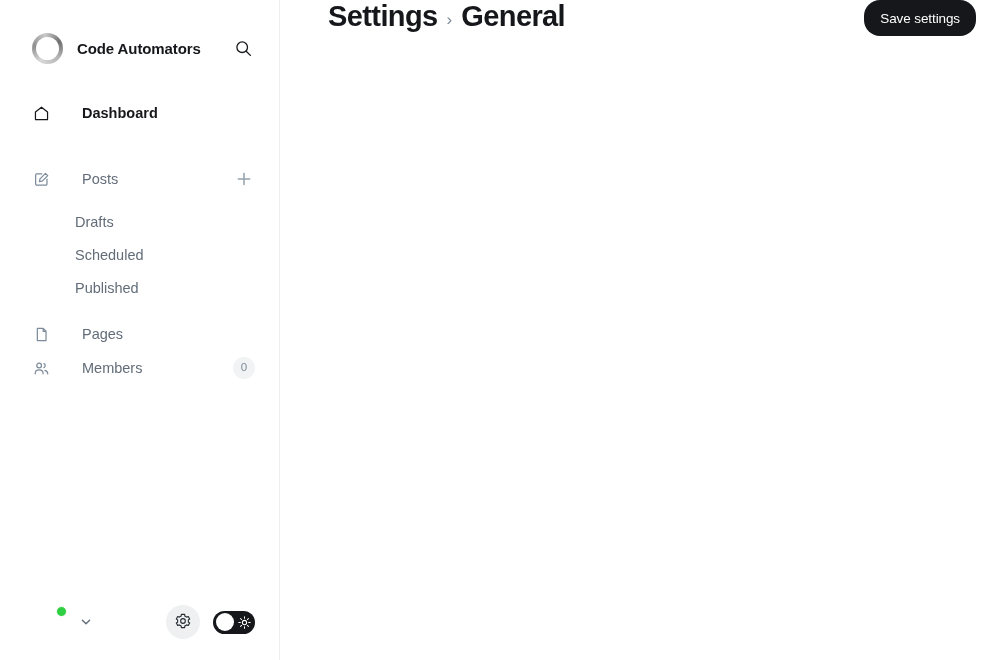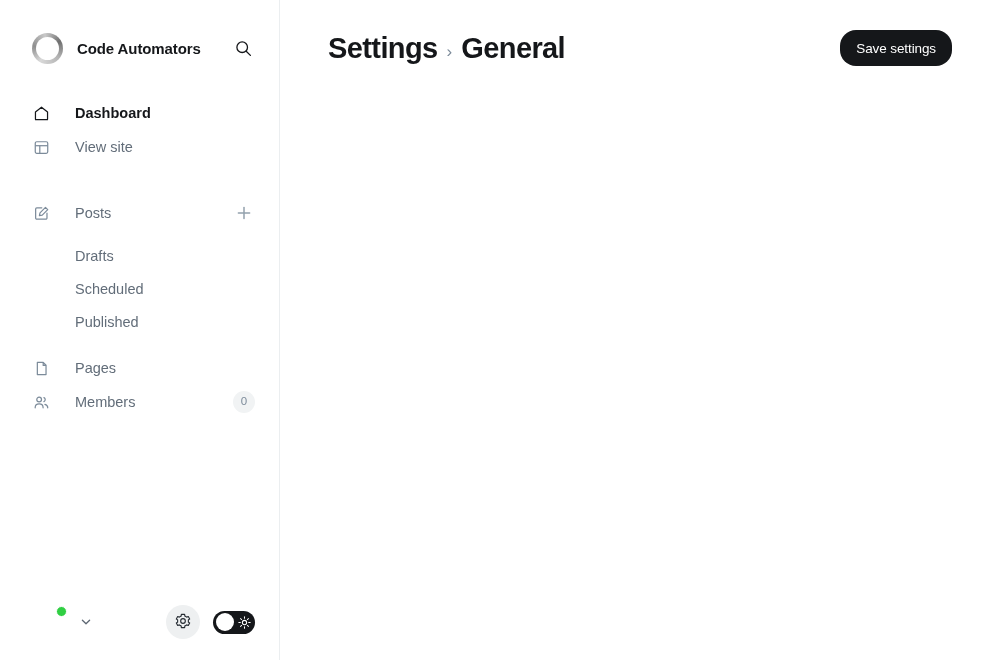--- a/index.html
+++ b/index.html
@@ -104,21 +104,21 @@
     width: 18px;
     height: 18px;
     flex: 0 0 18px;
     display: flex;
     align-items: center;
     justify-content: center;
     color: #7c8b9a;
   }
 
   .nav-label {
-    margin-left: 25px;
+    margin-left: 32px;
     font-size: 14.5px;
     color: #626d79;
     line-height: 1;
     white-space: nowrap;
   }
 
   .nav-item.is-active .nav-label {
     color: #15171a;
     font-weight: bold;
   }
@@ -312,22 +312,22 @@
     flex: 1 1 auto;
     height: 660px;
     background: #ffffff;
     position: relative;
     overflow: hidden;
   }
 
   .main-header {
     height: 96px;
     display: flex;
-    align-items: center;
-    padding: 0 48px 0 48px;
+    align-items: flex-start;
+    padding: 0 24px 0 48px;
   }
 
   .breadcrumb {
     display: flex;
     align-items: baseline;
     white-space: nowrap;
   }
   .crumb-root {
     font-size: 29px;
     font-weight: bold;
@@ -391,30 +391,20 @@
 
       <div class="nav-item is-active">
         <span class="nav-icon">
           <svg width="17" height="17" viewBox="0 0 18 18" fill="none">
             <path d="M2.6 7.4 9 2.3l6.4 5.1V15a.6.6 0 0 1-.6.6H3.2a.6.6 0 0 1-.6-.6V7.4Z" stroke="currentColor" stroke-width="1.3" stroke-linejoin="round"></path>
           </svg>
         </span>
         <span class="nav-label">Dashboard</span>
       </div>
 
-      <div class="nav-item">
-        <span class="nav-icon">
-          <svg width="17" height="17" viewBox="0 0 18 18" fill="none">
-            <rect x="2.4" y="2.9" width="13.2" height="12.2" rx="1.6" stroke="currentColor" stroke-width="1.3"></rect>
-            <line x1="2.4" y1="7.1" x2="15.6" y2="7.1" stroke="currentColor" stroke-width="1.3"></line>
-            <line x1="7.2" y1="7.1" x2="7.2" y2="15.1" stroke="currentColor" stroke-width="1.3"></line>
-          </svg>
-        </span>
-        <span class="nav-label">View site</span>
-      </div>
 
       <div class="nav-gap-a"></div>
 
       <div class="nav-item">
         <span class="nav-icon">
           <svg width="17" height="17" viewBox="0 0 18 18" fill="none">
             <path d="M9.3 3H4a1.2 1.2 0 0 0-1.2 1.2v9.6A1.2 1.2 0 0 0 4 15h9.6a1.2 1.2 0 0 0 1.2-1.2V8.6" stroke="currentColor" stroke-width="1.3" stroke-linecap="round"></path>
             <path d="M13.2 2.5 15.6 4.9 9.8 10.7l-3 .6.6-3 5.8-5.8Z" stroke="currentColor" stroke-width="1.3" stroke-linejoin="round"></path>
           </svg>
         </span>

